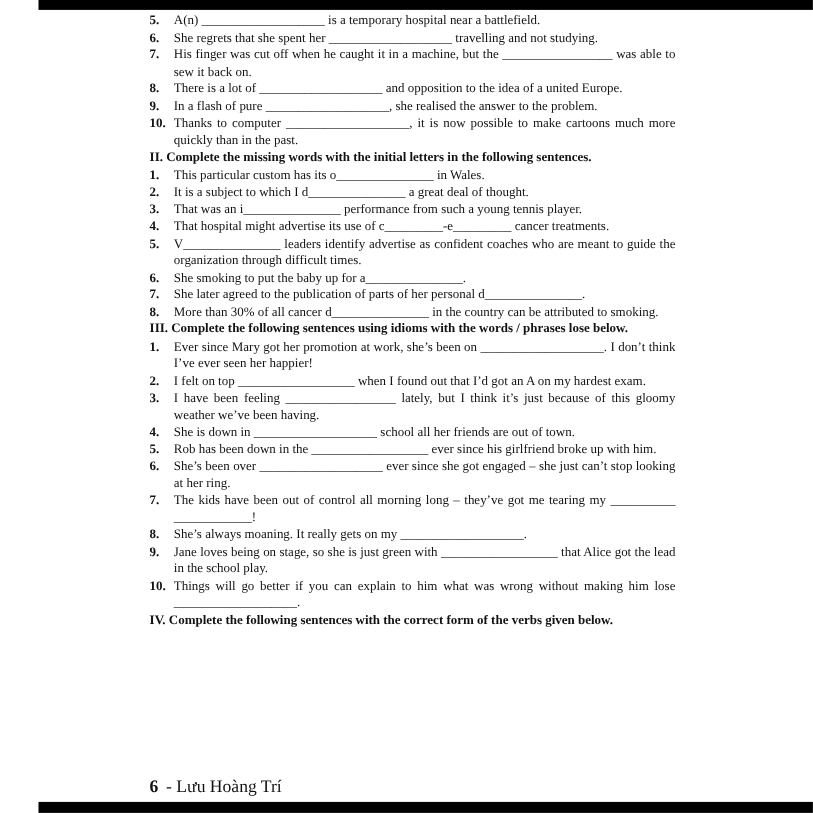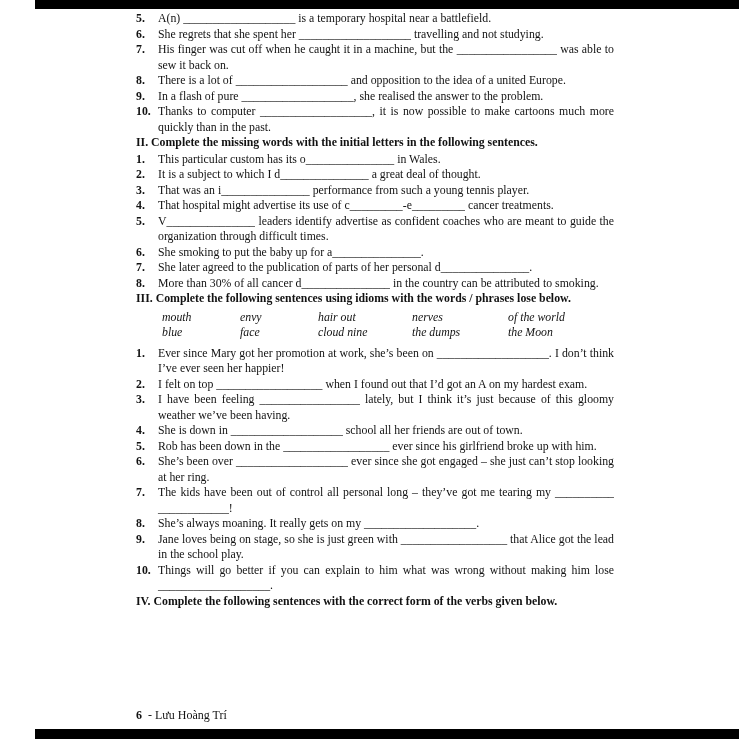--- a/index.html
+++ b/index.html
@@ -18,21 +18,21 @@
   .item-text { flex:1; text-align:justify; }
   .section-header { font-weight:bold; margin-bottom:1px; }
   .bank {
     display:grid;
     grid-template-columns:78px 78px 94px 96px auto;
     padding-left:26px;
     font-style:italic;
     line-height:15px;
     margin:3px 0 6px 0;
   }
-  .footer { position:absolute; left:136px; bottom:16px; font-size:12px; }
+  .footer { position:absolute; left:136px; bottom:16px; font-size:16px; }
   .footer .pg { font-weight:bold; }
   .footer .author { margin-left:3px; }
 </style>
 </head>
 <body>
 
 <div class="bar bar-top"></div>
 <div class="bar bar-bottom"></div>
 
 <div class="content">
@@ -94,32 +94,20 @@
       <span class="num">7.</span>
       <span class="item-text">She later agreed to the publication of parts of her personal d_______________.</span>
     </div>
     <div class="item">
       <span class="num">8.</span>
       <span class="item-text">More than 30% of all cancer d_______________ in the country can be attributed to smoking.</span>
     </div>
   </div>
 
   <div class="section-header">III. Complete the following sentences using idioms with the words / phrases lose below.</div>
-  <div class="bank">
-    <span>mouth</span>
-    <span>envy</span>
-    <span>hair out</span>
-    <span>nerves</span>
-    <span>of the world</span>
-    <span>blue</span>
-    <span>face</span>
-    <span>cloud nine</span>
-    <span>the dumps</span>
-    <span>the Moon</span>
-  </div>
   <div class="section">
     <div class="item">
       <span class="num">1.</span>
       <span class="item-text">Ever since Mary got her promotion at work, she’s been on ___________________. I don’t think I’ve ever seen her happier!</span>
     </div>
     <div class="item">
       <span class="num">2.</span>
       <span class="item-text">I felt on top __________________ when I found out that I’d got an A on my hardest exam.</span>
     </div>
     <div class="item">
@@ -133,21 +121,21 @@
     <div class="item">
       <span class="num">5.</span>
       <span class="item-text">Rob has been down in the __________________ ever since his girlfriend broke up with him.</span>
     </div>
     <div class="item">
       <span class="num">6.</span>
       <span class="item-text">She’s been over ___________________ ever since she got engaged – she just can’t stop looking at her ring.</span>
     </div>
     <div class="item">
       <span class="num">7.</span>
-      <span class="item-text">The kids have been out of control all personal long – they’ve got me tearing my __________ ____________!</span>
+      <span class="item-text">The kids have been out of control all morning long – they’ve got me tearing my __________ ____________!</span>
     </div>
     <div class="item">
       <span class="num">8.</span>
       <span class="item-text">She’s always moaning. It really gets on my ___________________.</span>
     </div>
     <div class="item">
       <span class="num">9.</span>
       <span class="item-text">Jane loves being on stage, so she is just green with __________________ that Alice got the lead in the school play.</span>
     </div>
     <div class="item">

